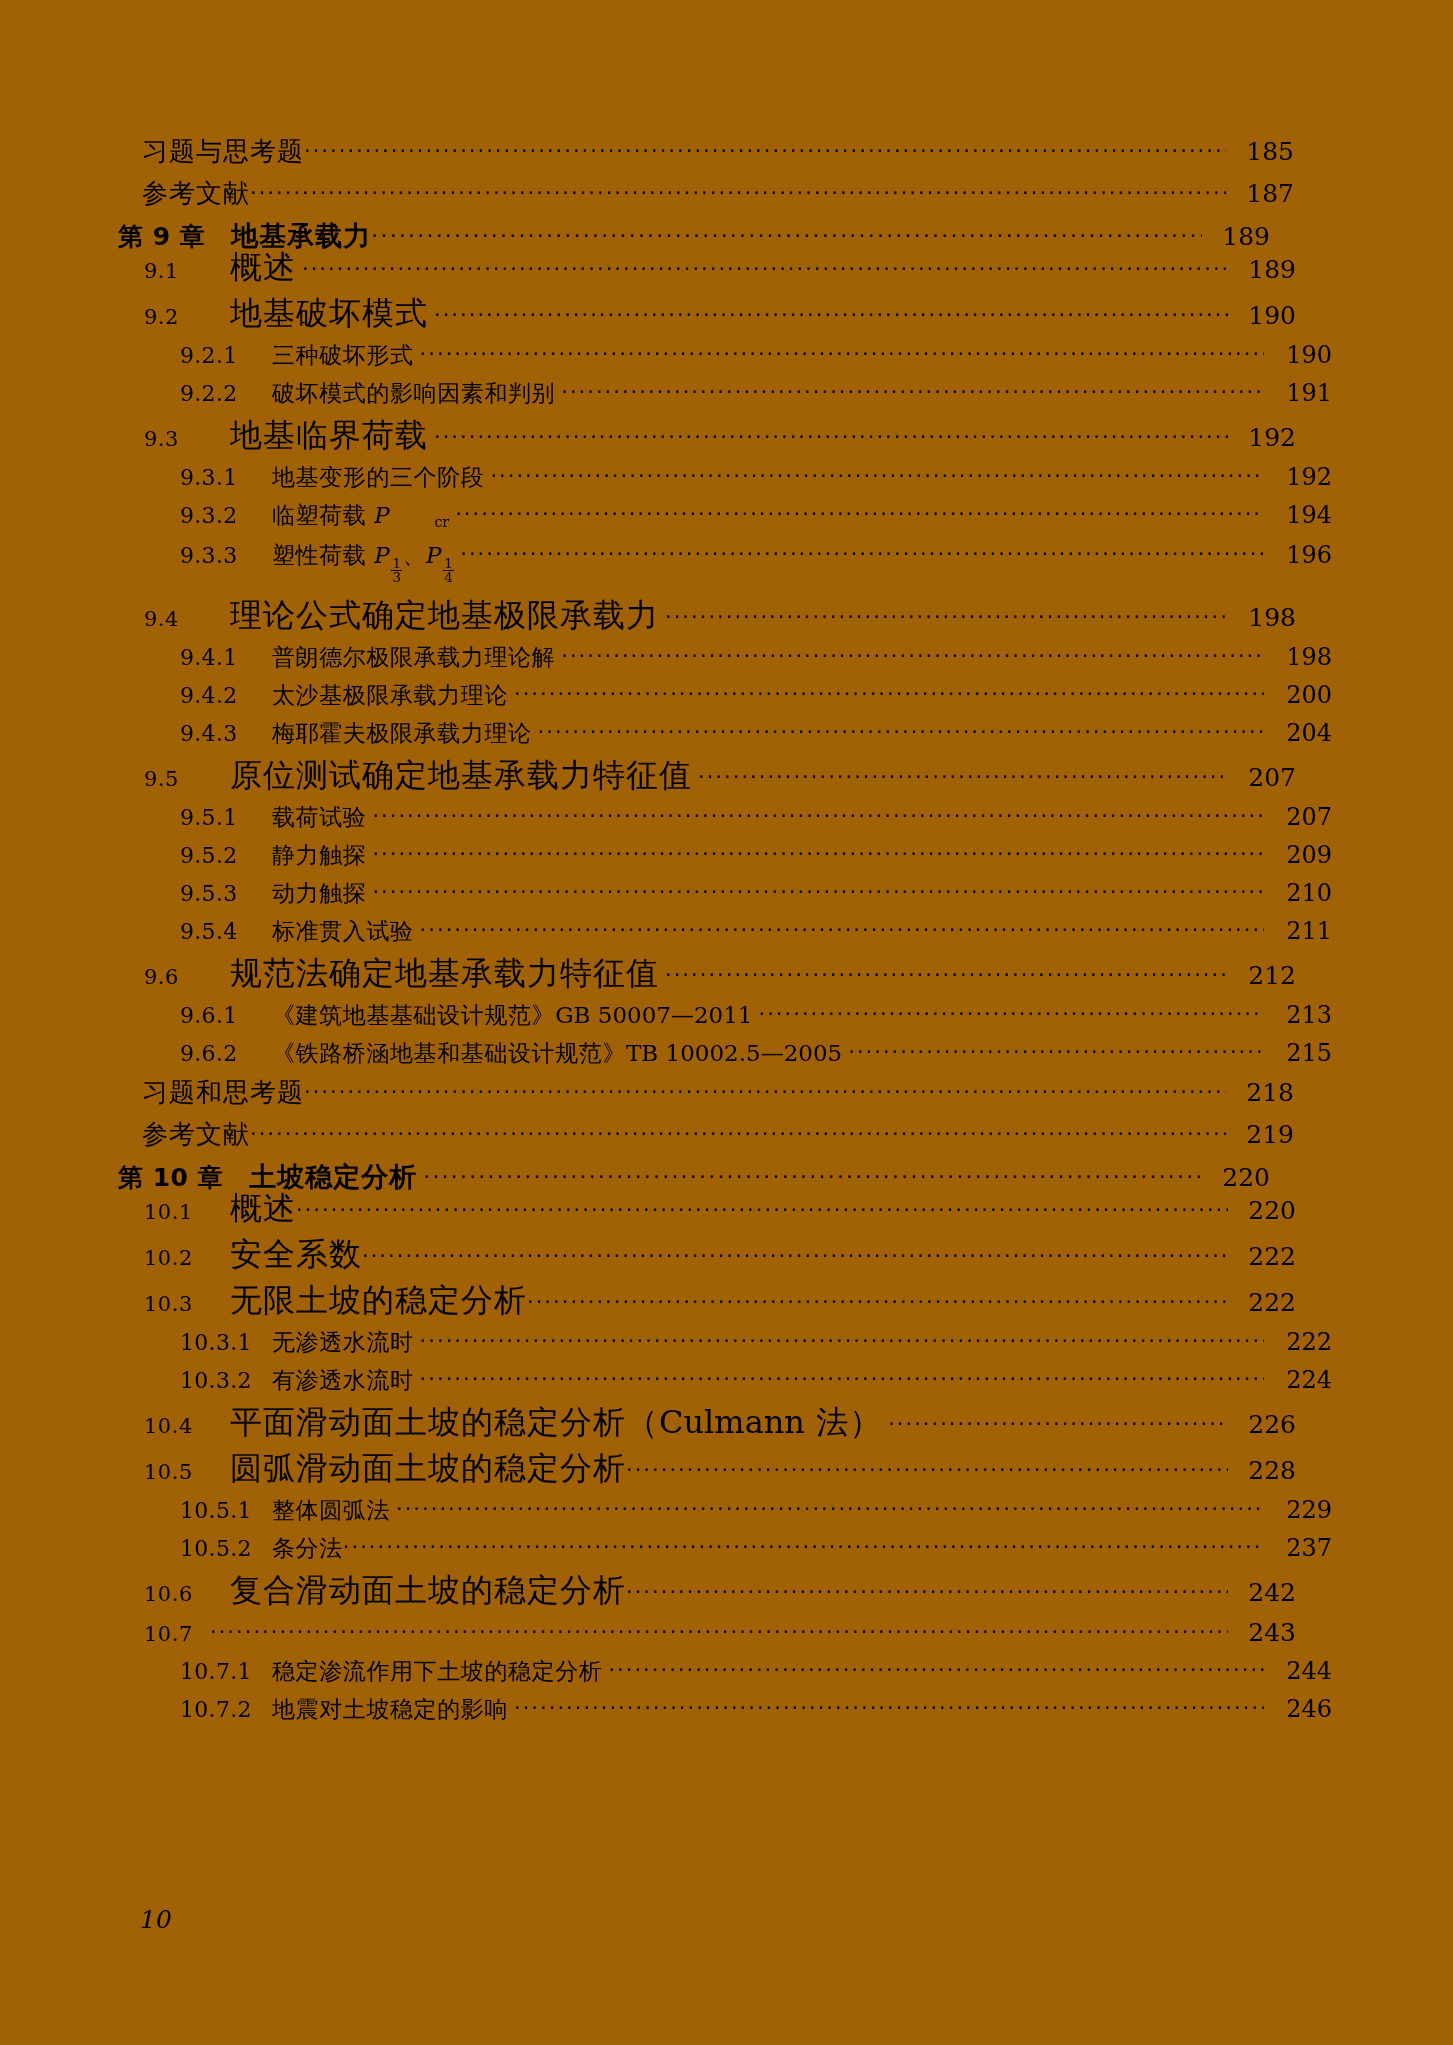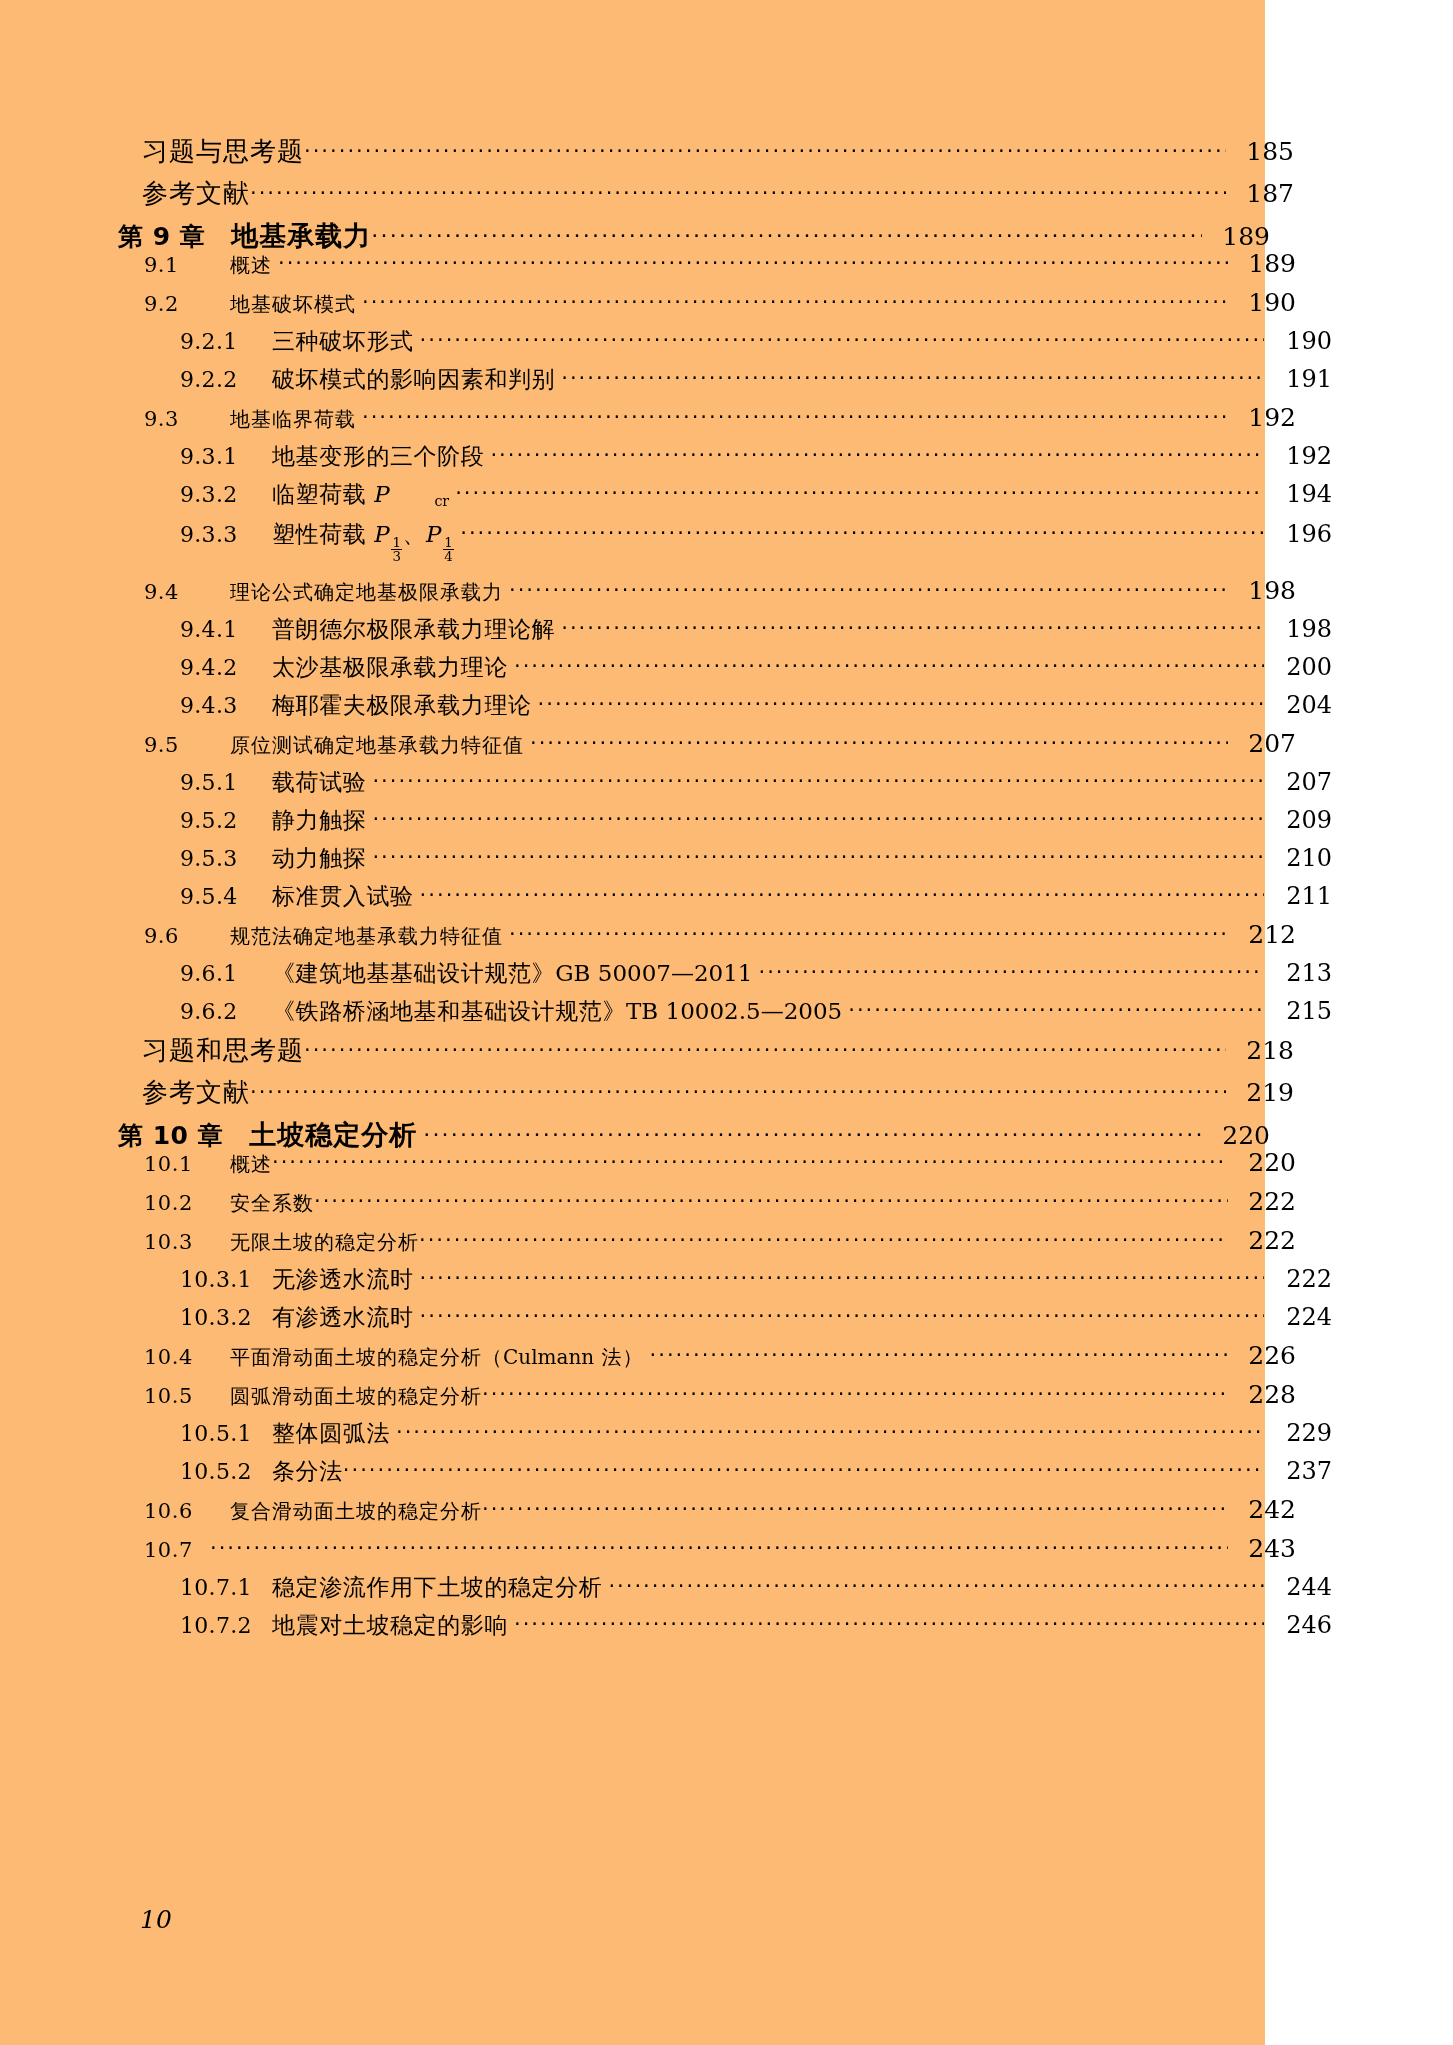--- a/index.html
+++ b/index.html
@@ -12,23 +12,23 @@
     height: 2045px;
     font-family: "DejaVu Serif", "Liberation Serif", serif;
     color: #000000;
     position: relative;
     overflow: hidden;
   }
 
   #page {
     position: absolute;
     left: 0; top: 0;
-    width: 1265px;
+    width: 1453px;
     height: 2045px;
-    background: #fdba74;
+    background: #a16207;
   }
 
   #toc {
     position: absolute;
     left: 118px;
     top: 138px;
     width: 1152px;
   }
 
   .row {
@@ -123,21 +123,21 @@
   .lv-2 {
     padding-left: 26px;
     margin-bottom: 14px;
   }
   .lv-2 .num {
     font-size: 21px;
     min-width: 66px;
     letter-spacing: 0.5px;
   }
   .lv-2 .title {
-    font-size: 20px;
+    font-size: 32px;
     letter-spacing: 1px;
     margin-left: 20px;
   }
 
   
   .lv-3 {
     padding-left: 62px;
     margin-bottom: 14px;
     justify-content: flex-end;
   }

